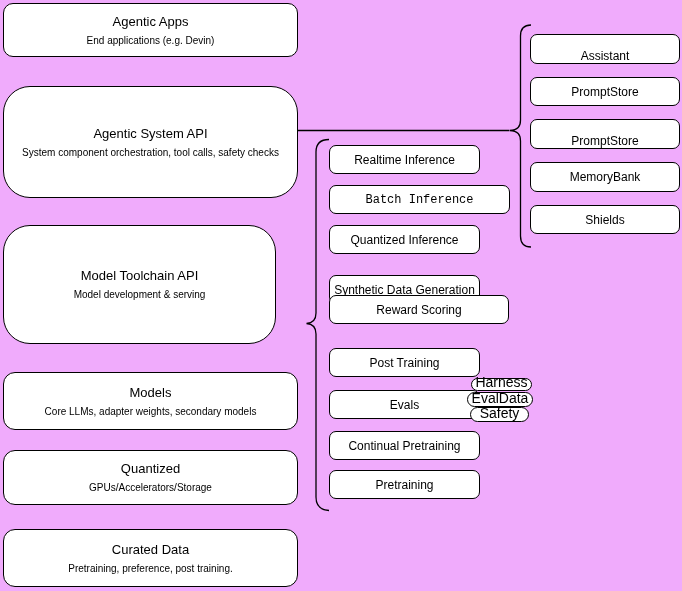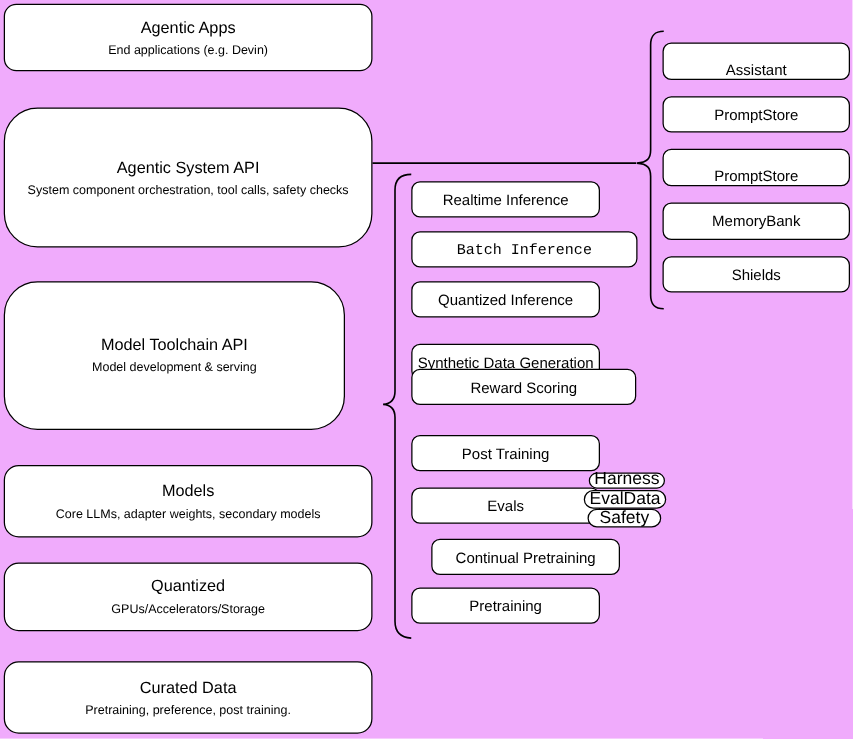--- a/index.html
+++ b/index.html
@@ -99,21 +99,21 @@
   </div>
   <div class="mini" style="left:329px;top:295px;width:180px;height:29px;border-radius:7px;">
     <span>Reward Scoring</span>
   </div>
   <div class="mini" style="left:329px;top:348px;width:151px;height:29px;border-radius:7px;">
     <span>Post Training</span>
   </div>
   <div class="mini" style="left:329px;top:390px;width:151px;height:29px;border-radius:7px;">
     <span>Evals</span>
   </div>
-  <div class="mini" style="left:329px;top:431px;width:151px;height:29px;border-radius:7px;margin-left:16px;">
+  <div class="mini" style="left:329px;top:431px;width:151px;height:29px;border-radius:7px;">
     <span>Continual Pretraining</span>
   </div>
   <div class="mini" style="left:329px;top:470px;width:151px;height:29px;border-radius:7px;">
     <span>Pretraining</span>
   </div>
 
   <div class="pill" style="left:471px;top:378px;width:61px;height:13px;border-radius:7px;">
     <span>Harness</span>
   </div>
   <div class="pill" style="left:467px;top:392px;width:66px;height:15px;border-radius:8px;">

